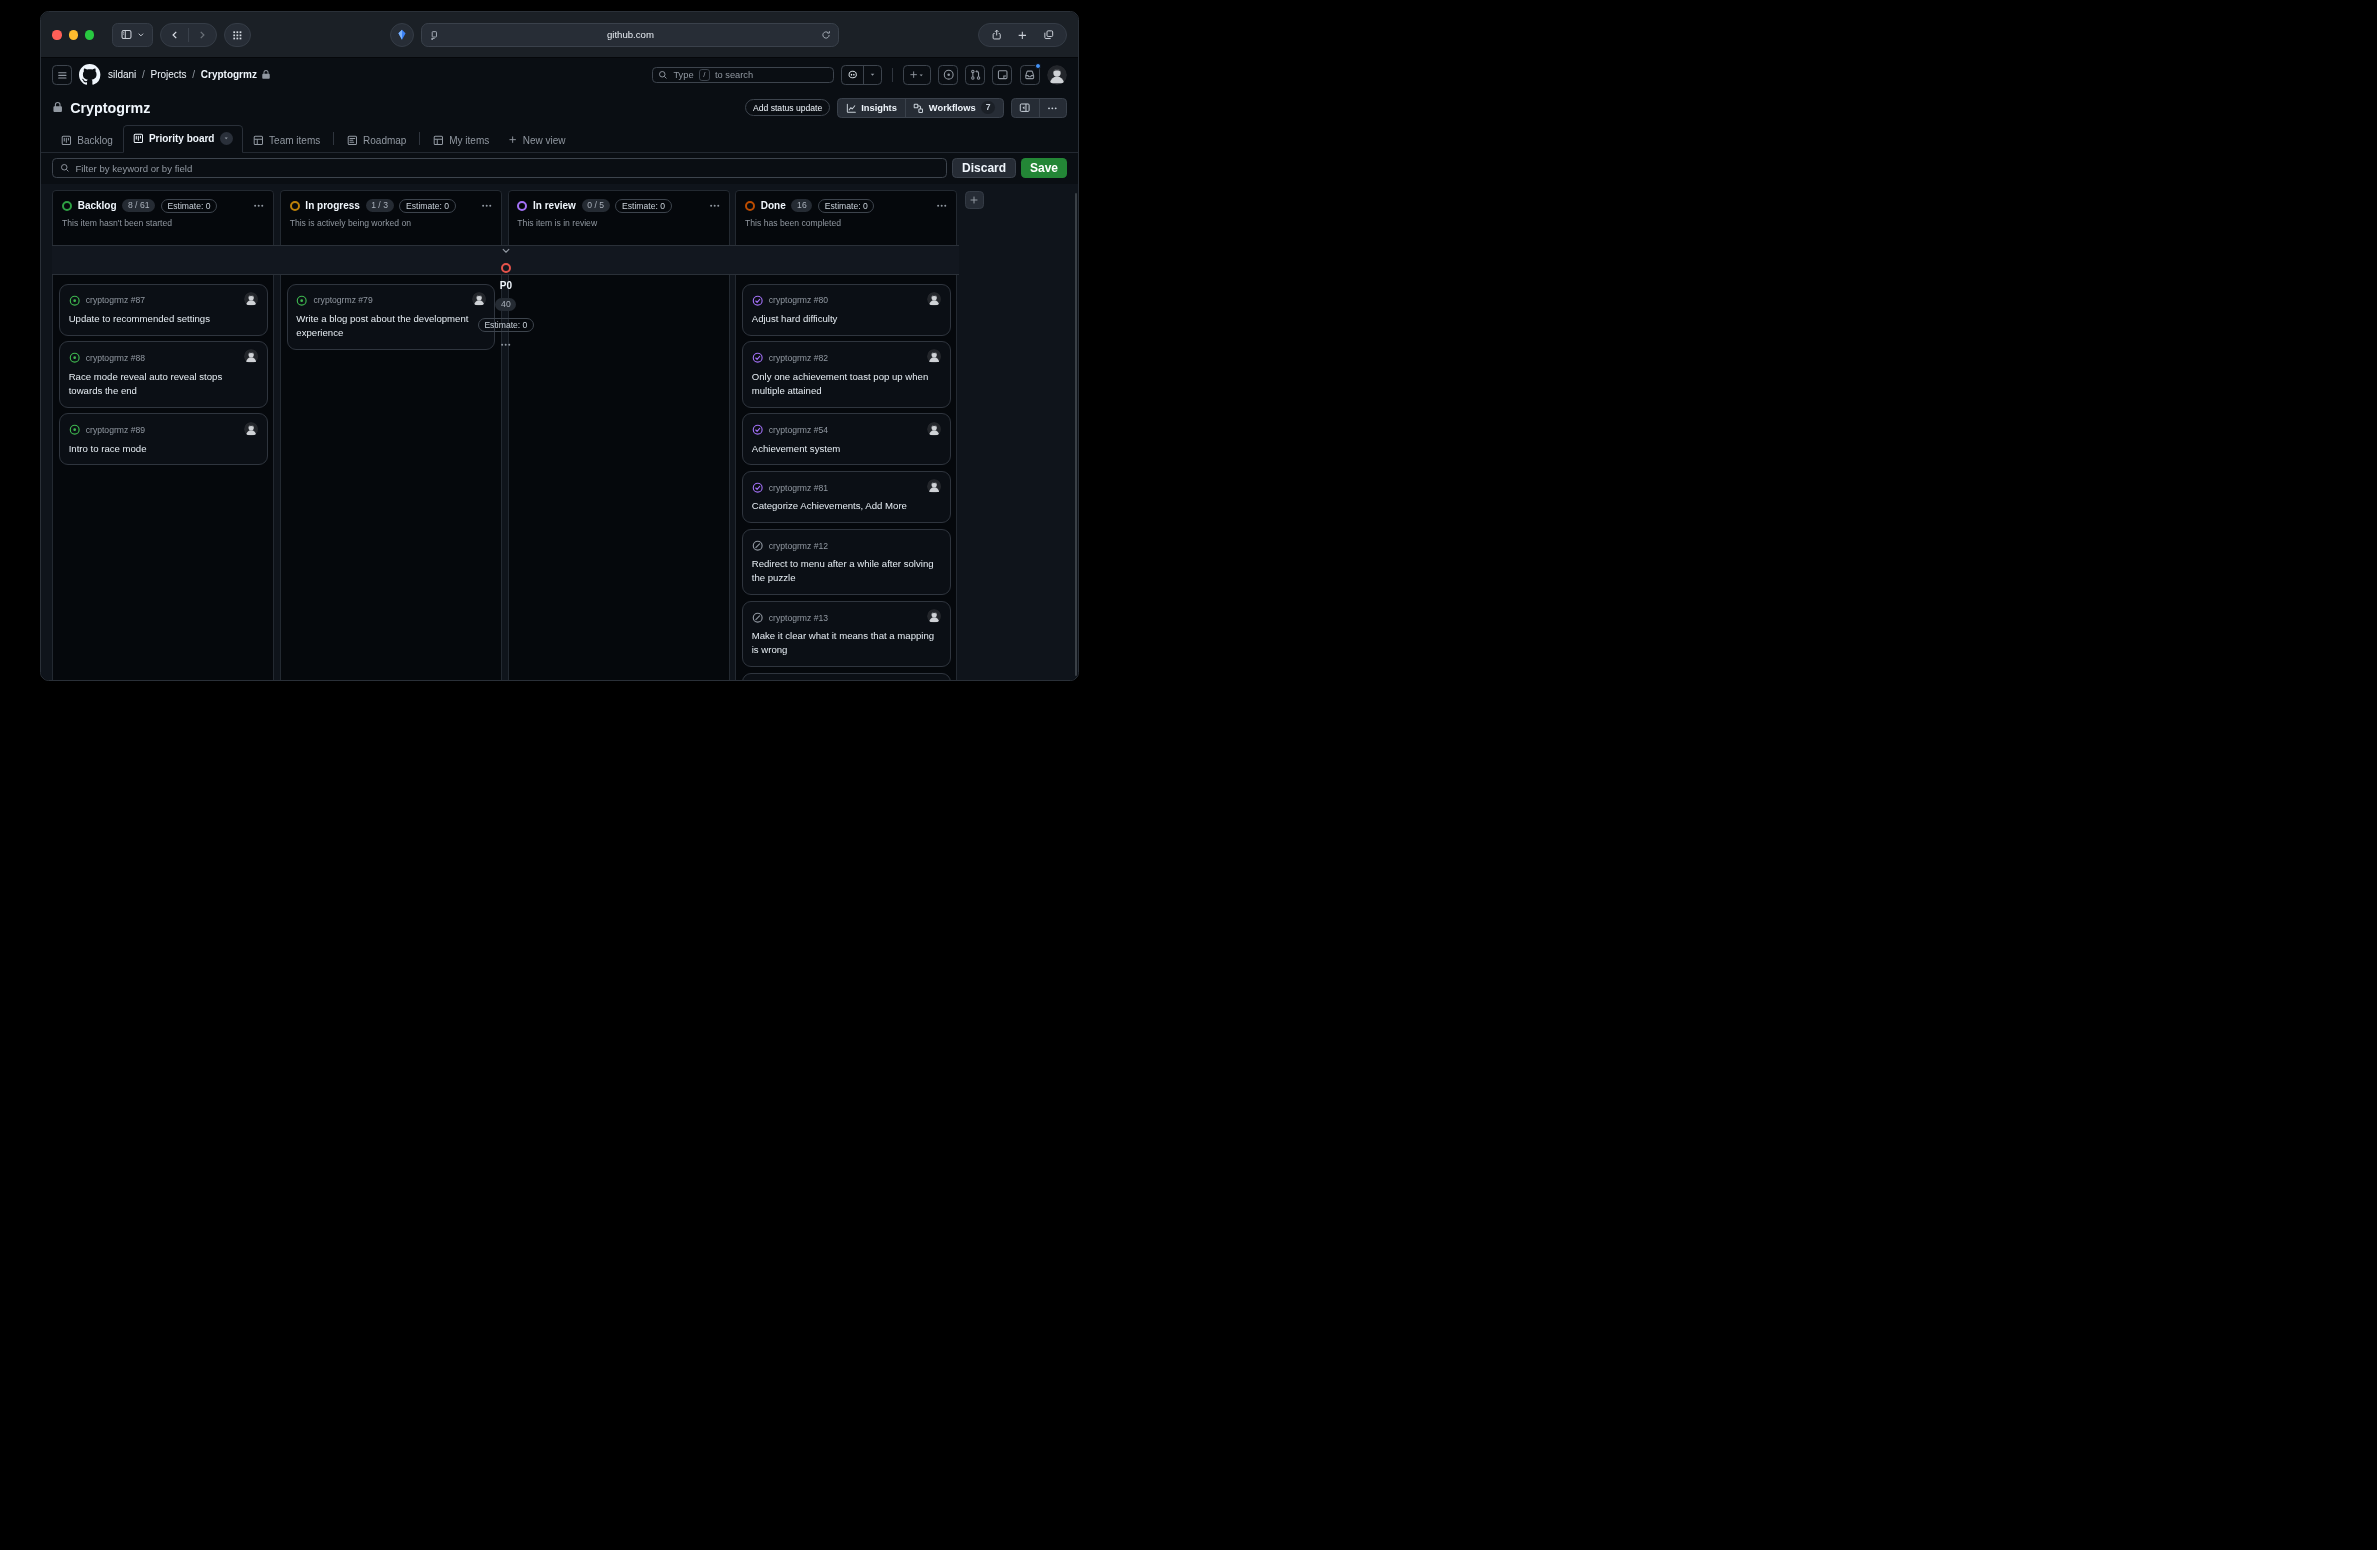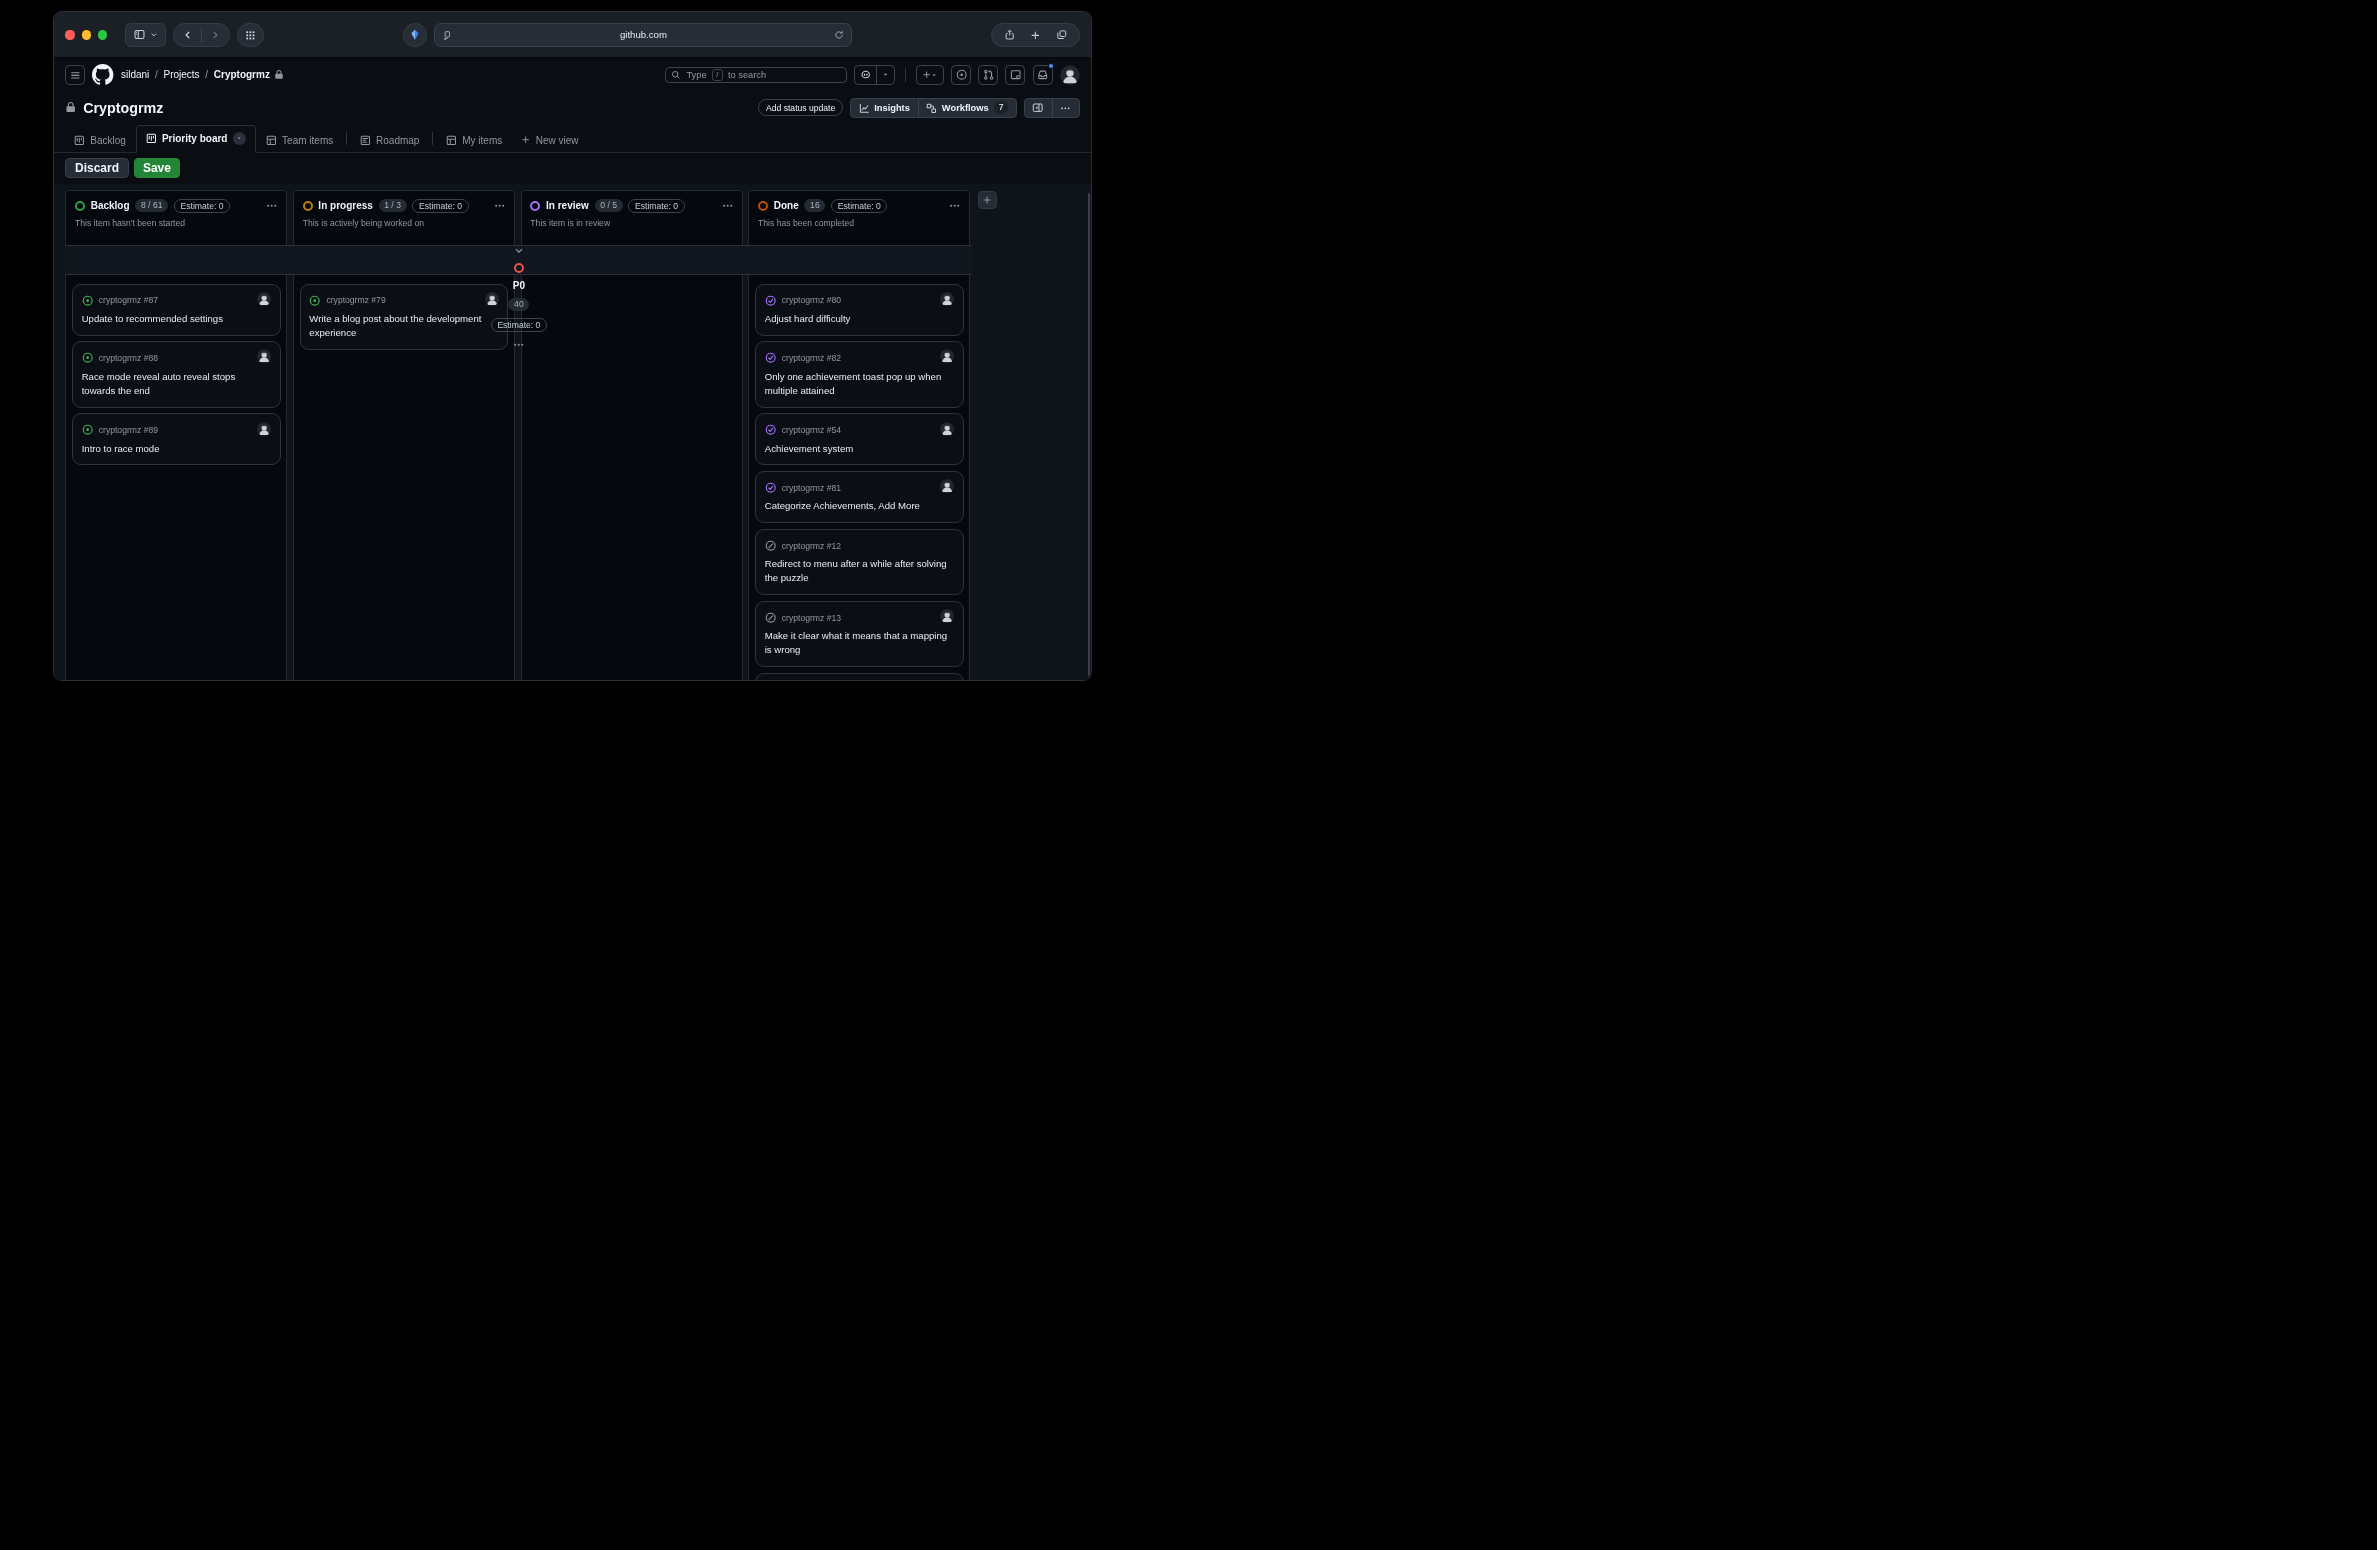--- a/index.html
+++ b/index.html
@@ -20,21 +20,21 @@
     --c-green:#238636;
     --c-open:#3fb950;
     --c-done:#a371f7;
     --c-np:#9198a1;
     --c-blue:#4493f8;
   }
   *{margin:0;padding:0;box-sizing:border-box;}
   html,body{background:var(--c-black);}
   body{width:1118px;height:729px;position:relative;overflow:hidden;
        font-family:"Liberation Sans", sans-serif;color:var(--c-text);}
-  .screen{position:absolute;inset:0;background:var(--c-black);margin-left:13px;}
+  .screen{position:absolute;inset:0;background:var(--c-black);}
   .window{position:absolute;left:40px;top:11.4px;width:1039px;height:670px;
           background:var(--c-page);border-radius:8.6px;border:0.7px solid #2a3038;
           overflow:hidden;display:flex;flex-direction:column;}
   
   .toolbar{height:46px;flex:0 0 46px;background:var(--c-toolbar);
            display:flex;align-items:center;padding:0 11.4px;gap:7.1px;
            border-bottom:0.7px solid #05070a;}
   .traffic{display:flex;gap:7.1px;margin-right:10px;}
   .light{width:9.3px;height:9.3px;border-radius:50%;}
   .light.red{background:#ff5f57;} .light.yellow{background:#febc2e;} .light.green{background:#28c840;}
@@ -469,20 +469,29 @@
           <svg width="9.3" height="9.3" viewBox="0 0 16 16" fill="none" stroke="#9198a1" stroke-width="1.6">
               <line x1="8" y1="2.5" x2="8" y2="13.5"></line>
               <line x1="2.5" y1="8" x2="13.5" y2="8"></line>
             </svg>
         </span>
         <span>New view</span>
       </div>
     </div>
 
     <div class="filter-row">
+      <div class="filter-input">
+        <span>
+          <svg width="10" height="10" viewBox="0 0 16 16" fill="none" stroke="#9198a1" stroke-width="1.5">
+              <circle cx="6.8" cy="6.8" r="4.4"></circle>
+              <line x1="10.2" y1="10.2" x2="13.5" y2="13.5"></line>
+            </svg>
+        </span>
+        <input type="text" placeholder="Filter by keyword or by field" style="">
+      </div>
       <button class="btn gray">Discard</button>
       <button class="btn green">Save</button>
     </div>
 
     <div class="board">
 
       <div class="column">
         <div class="col-header">
           <div class="col-line">
             <span class="dot c-backlog"></span>

